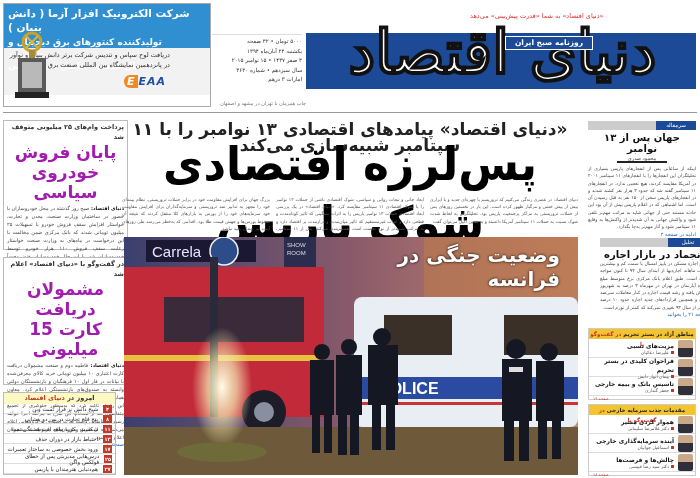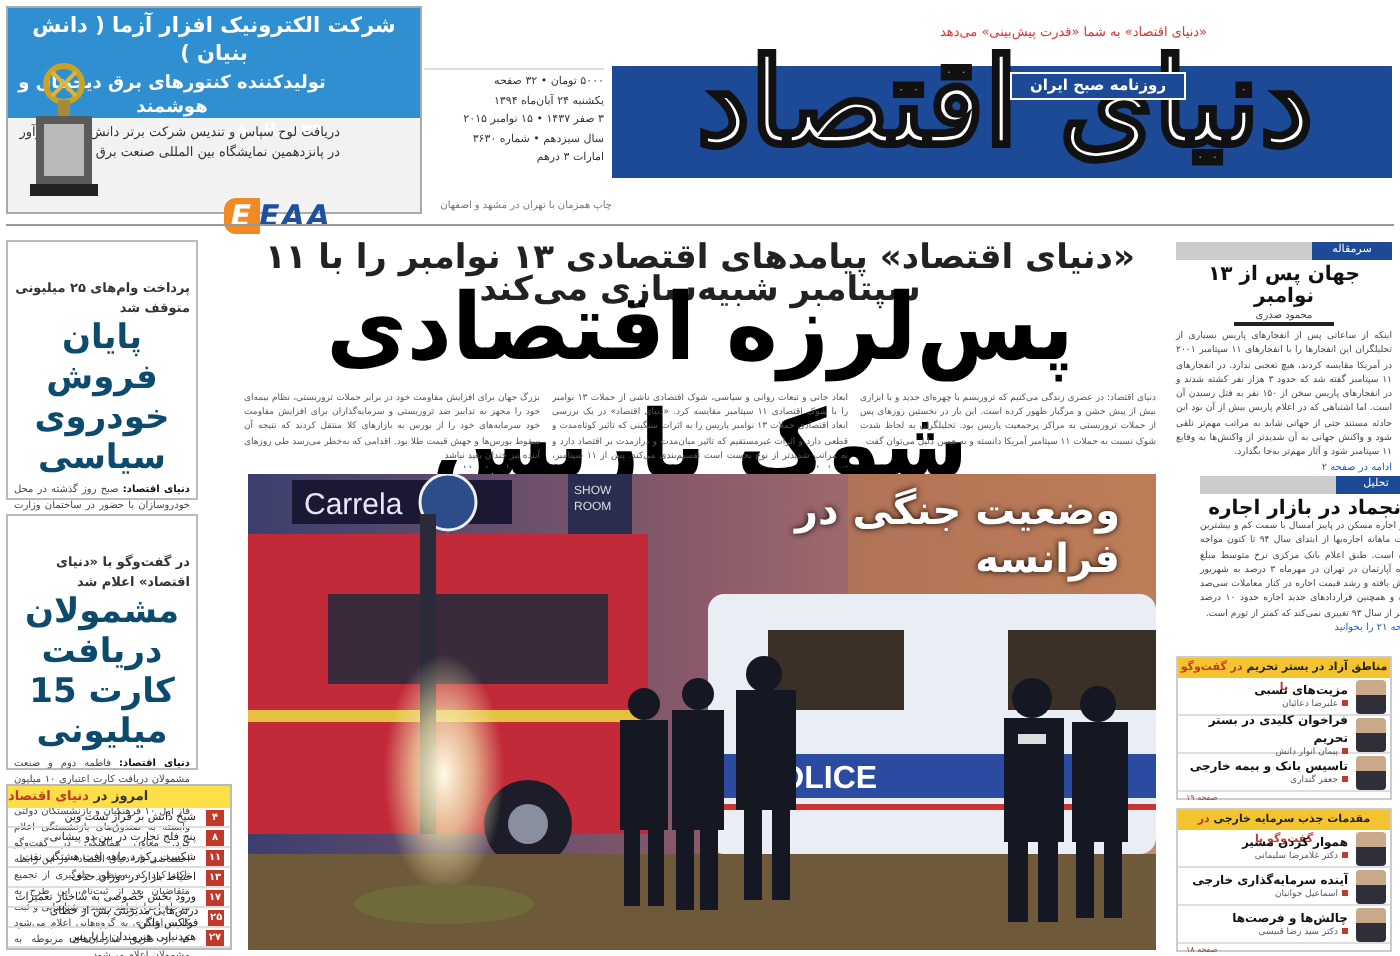--- a/index.html
+++ b/index.html
@@ -1,48 +1,48 @@
 <!DOCTYPE html>
 <html><head>
 <meta charset="utf-8">
 <style>
 *{box-sizing:border-box;margin:0;padding:0}
 body{width:700px;height:478px;background:#fff;font-family:"DejaVu Sans",sans-serif;overflow:hidden;position:relative;direction:rtl}
 .abs{position:absolute}
 
 #ad{left:3px;top:3px;width:208px;height:104px;border:1px solid #aaa;background:#fff;direction:rtl}
-#ad .top{background:#2f8fd0;height:55px;color:#fff;text-align:center;padding:2px 4px}
+#ad .top{background:#2f8fd0;height:44px;color:#fff;text-align:left;padding:2px 4px}
 #ad .t1{font-size:10.5px;font-weight:bold;line-height:14px}
 #ad .t2{font-size:9px;font-weight:bold;line-height:12px;margin-top:2px;padding-right:42px}
 #ad .t3{font-size:9px;font-weight:bold;line-height:12px;padding-right:42px}
 #ad .bot{background:#f2f2f2;height:47px;text-align:right;padding:2px 4px 0 4px;color:#333}
 #ad .b1{font-size:6.5px;line-height:10px;padding-right:36px}
-#ad .logo{margin-top:18px;margin-right:40px;display:inline-block;font-size:15px;font-weight:bold;font-style:italic;color:#1f4fa0;letter-spacing:1px}
+#ad .logo{margin-top:2px;margin-right:40px;display:inline-block;font-size:11px;font-weight:bold;font-style:italic;color:#1f4fa0;letter-spacing:1px}
 #ad .logo span{background:#f08a24;color:#fff;padding:0 3px;border-radius:6px 0 0 6px;margin-left:1px}
 #trophy{left:12px;top:30px;width:40px;height:70px}
 
 #info{left:212px;top:34px;width:90px;text-align:right;font-size:5.5px;line-height:9.5px;color:#333;border-top:1px solid #ddd;padding-top:2px}
 #edition-note{left:212px;top:100px;width:94px;font-size:5px;color:#777;text-align:right}
 
 #mast-band{left:306px;top:33px;width:390px;height:56px;background:#1d4a97}
 #slogan{left:470px;top:12px;width:145px;font-size:6.5px;color:#d33;text-align:left}
 #tagline-box{left:505px;top:36px;width:88px;height:14px;border:1px solid #fff;background:#1d4a97;color:#fff;font-size:7.5px;font-weight:bold;text-align:center;line-height:12px}
 #mast-title{left:315px;top:2px;width:375px;height:100px;font-family:"DejaVu Serif",serif;font-size:60px;font-weight:bold;color:#fff;text-align:center;line-height:100px;-webkit-text-stroke:2px #111;letter-spacing:-2px}
 #rule-top{left:3px;top:112px;width:694px;height:1px;background:#999}
 
-.leftbox{left:3px;width:96px;border:1px solid #bbb;background:#fff;text-align:right;padding:18px 3px}
+.leftbox{left:3px;width:125px;border:1px solid #bbb;background:#fff;text-align:right;padding:1px 3px}
 .kicker{font-size:6.5px;font-weight:bold;color:#333;line-height:10px}
-.big-head{font-size:17px;font-weight:bold;color:#0c4a6e;line-height:20px;text-align:center;font-family:"DejaVu Sans",sans-serif}
+.big-head{font-size:17px;font-weight:bold;color:#a21caf;line-height:20px;text-align:center;font-family:"DejaVu Sans",sans-serif}
 .body-txt{font-size:5px;color:#444;line-height:8px;text-align:justify;margin-top:2px}
 .lead{font-weight:bold;color:#111}
 .page-ref{font-size:5px;color:#1d60b8}
 #box1{top:120px;height:130px}
 #box2{top:257px;height:128px}
 #today{left:3px;top:392px;width:113px;height:83px;border:1px solid #bbb}
-#today .hdr{background:#fde047;height:11px;font-size:6.5px;text-align:left;line-height:11px;font-weight:bold;color:#333}
+#today .hdr{background:#fef9c3;height:11px;font-size:6.5px;text-align:center;line-height:11px;font-weight:bold;color:#333}
 #today .hdr span{color:#c0392b}
 #today .row{height:10px;border-bottom:1px solid #ddd;display:flex;align-items:center;font-size:5.5px;color:#222;padding:0 3px}
 #today .num{background:#c0392b;color:#fff;font-size:5px;width:9px;height:8px;line-height:8px;text-align:center;margin-left:5px;font-weight:bold}
 
 #subhead{left:120px;top:121px;width:460px;text-align:center;font-size:17px;font-weight:bold;color:#222;line-height:16px}
 #main-head{left:120px;top:138px;width:460px;text-align:center;font-size:44px;font-weight:900;color:#000;line-height:56px;letter-spacing:-2px;transform:scaleY(1.05)}
 #center-cols{left:122px;top:196px;width:456px;height:38px;display:flex;gap:6px;direction:rtl}
 #center-cols .col{flex:1;font-size:4.5px;line-height:7.2px;color:#555;text-align:justify;overflow:hidden}
 
 #photo{left:124px;top:237px;width:454px;height:238px;overflow:hidden;background:#ef4444}

